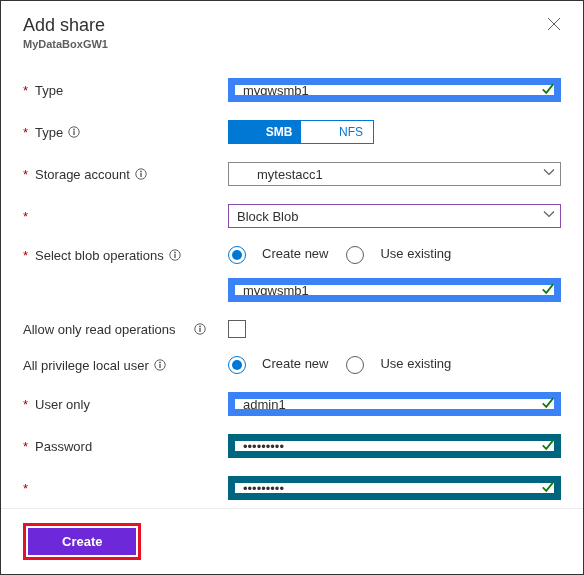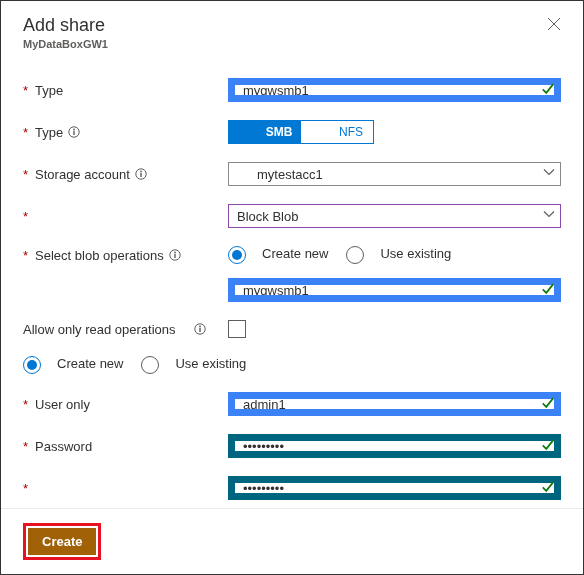--- a/index.html
+++ b/index.html
@@ -157,26 +157,26 @@
     right: 0;
     border-top: 1px solid #edebe9;
     padding: 14px 22px;
   }
   .create-btn-highlight {
     border: 3px solid #e81123;
     display: inline-block;
     padding: 2px;
   }
   .create-btn {
-    background: #a16207;
+    background: #6d28d9;
     color: #fff;
     border: none;
     font-size: 13px;
     font-weight: 600;
-    padding: 6px 14px;
+    padding: 6px 34px;
     cursor: pointer;
     font-family: inherit;
   }
   .sub-row {
     margin-top: -4px;
     margin-bottom: 18px;
     display: flex;
   }
   .sub-row .label-col { width: 205px; }
 </style>
@@ -308,20 +308,30 @@
               <rect x="5.3" y="5" width="1.4" height="4"></rect>
             </svg>
           </span>
       </div>
       <div class="field-col">
         <div class="checkbox"></div>
       </div>
     </div>
 
     <div class="row">
+      <div class="label-col">
+        <span>All privilege local user</span>
+        <span class="info-icon">
+            <svg viewBox="0 0 12 12">
+              <circle cx="6" cy="6" r="5.2" fill="none" stroke="#605e5c" stroke-width="1"></circle>
+              <circle cx="6" cy="3.5" r="0.9"></circle>
+              <rect x="5.3" y="5" width="1.4" height="4"></rect>
+            </svg>
+          </span>
+      </div>
       <div class="field-col radio-group">
         <div class="radio-item">
           <span class="radio-circle checked">
               <span class="radio-dot"></span>
             </span>
           <span>Create new</span>
         </div>
         <div class="radio-item">
           <span class="radio-circle"></span>
           <span>Use existing</span>

